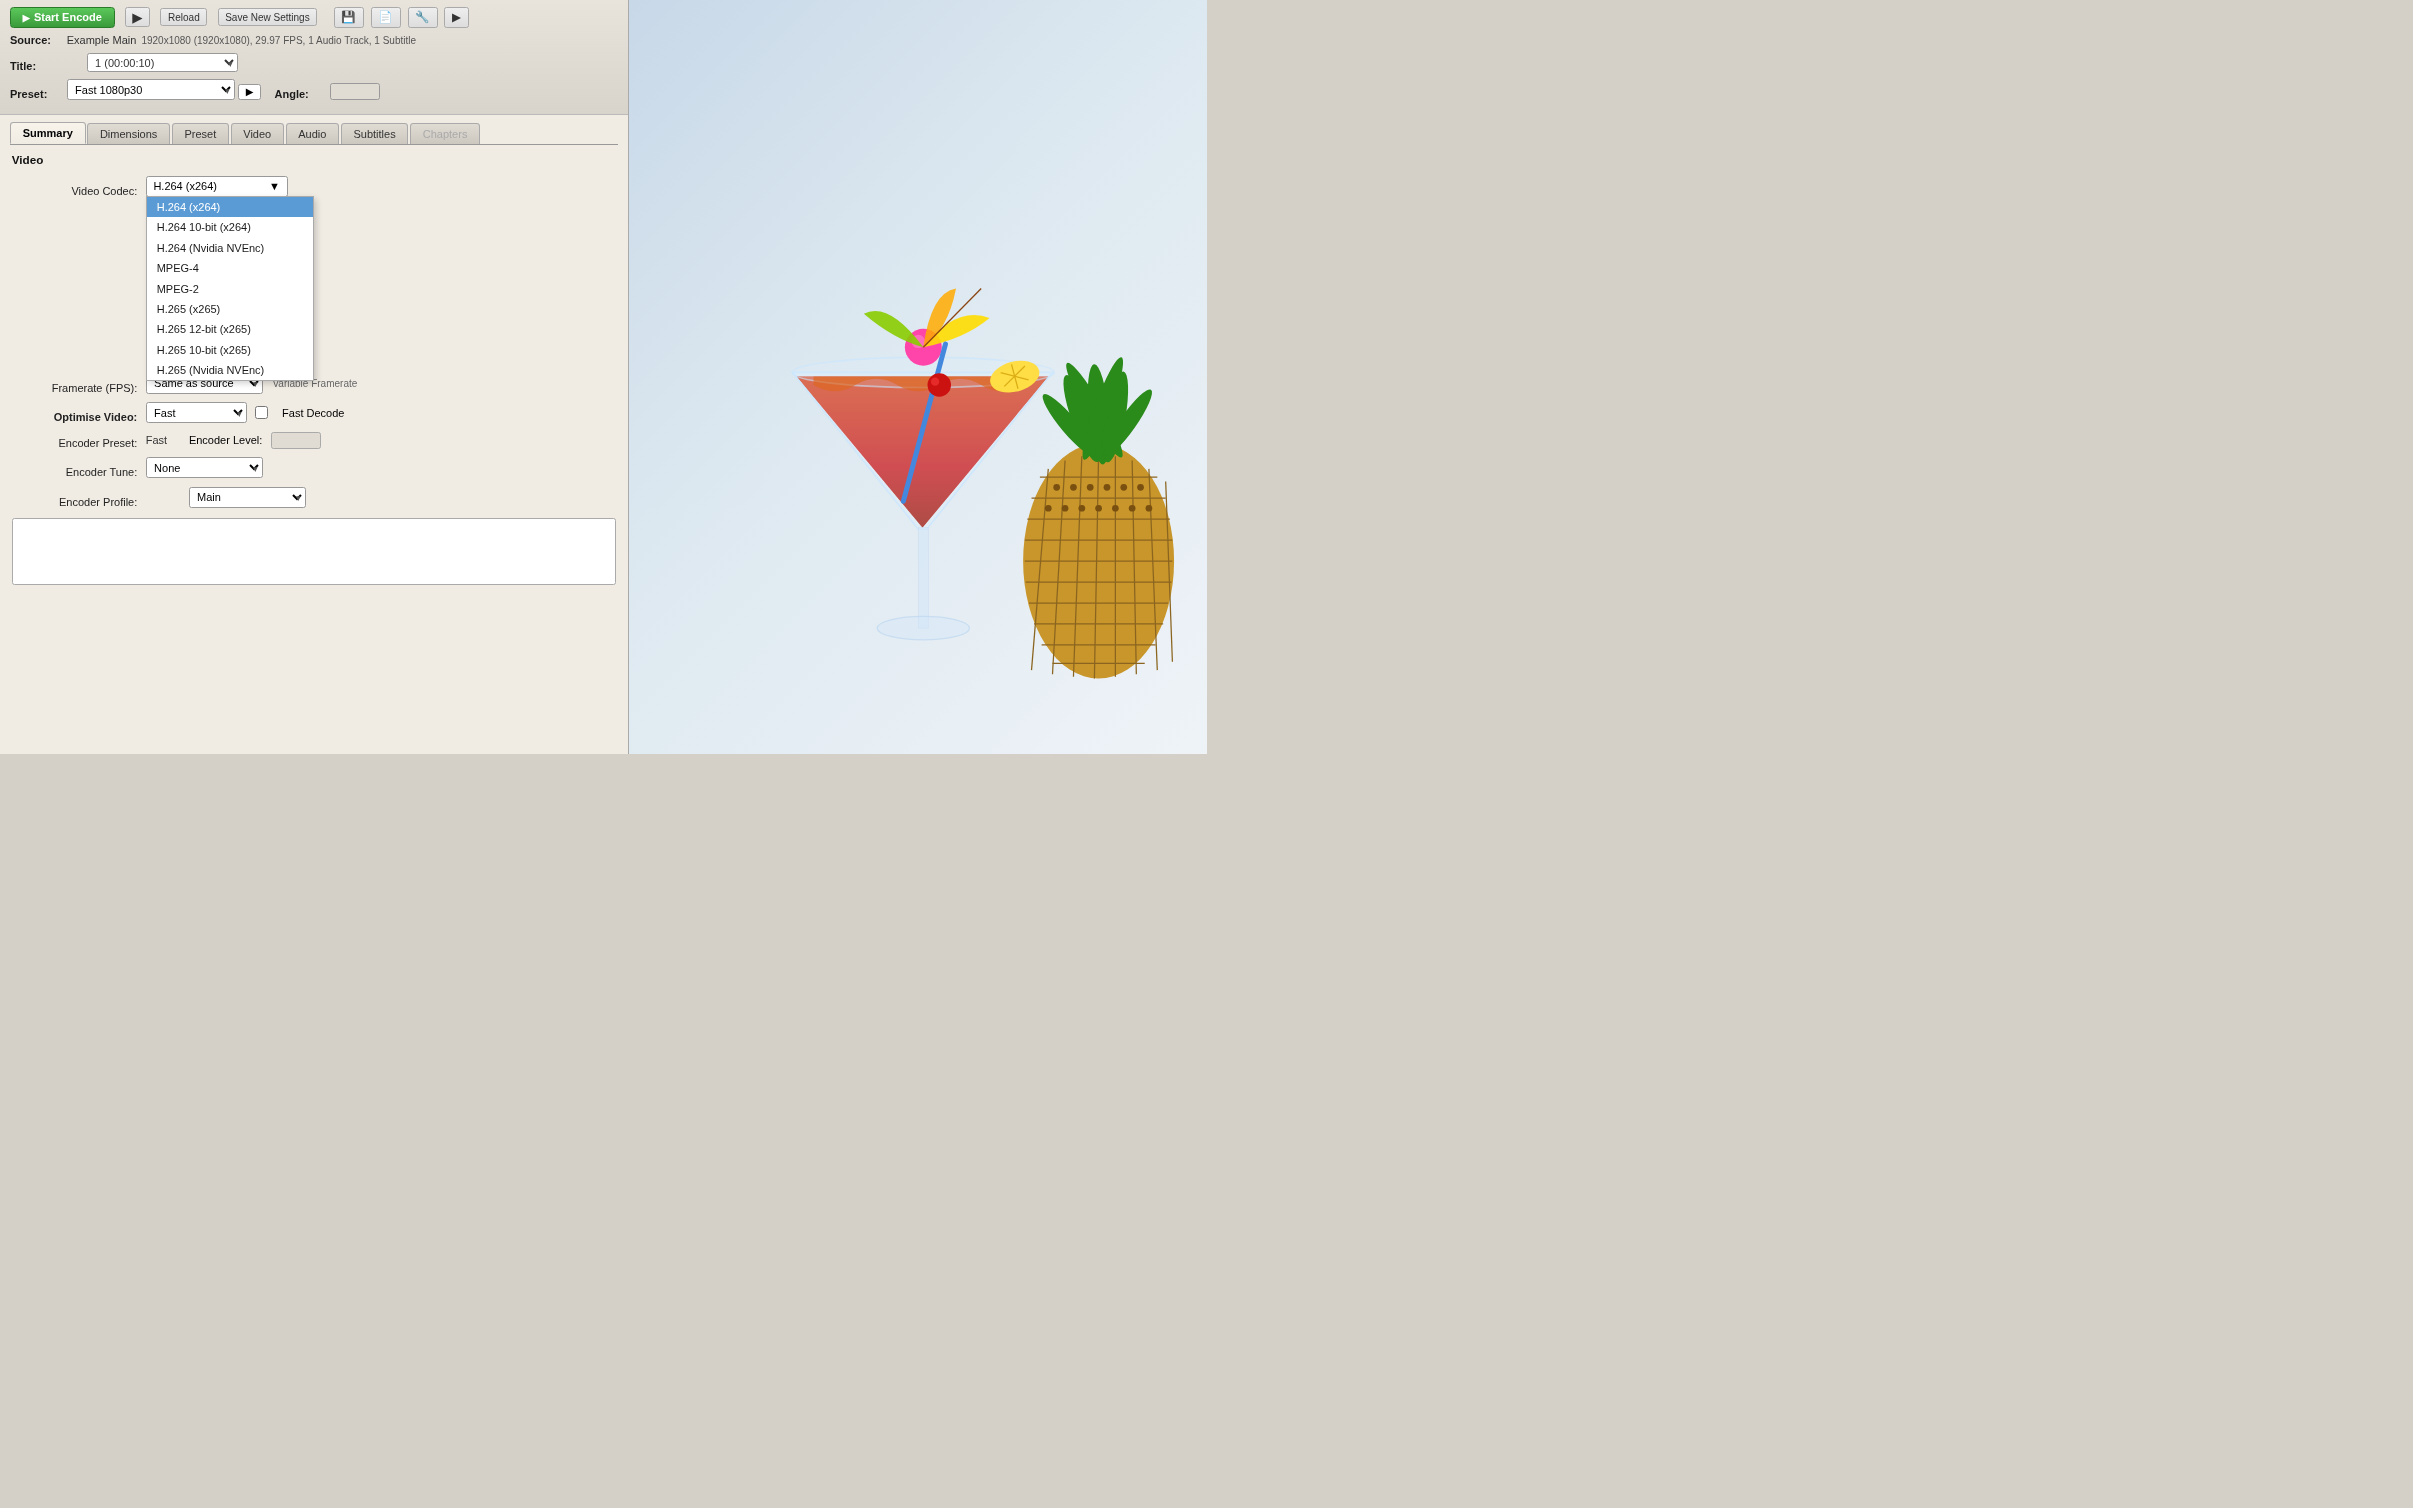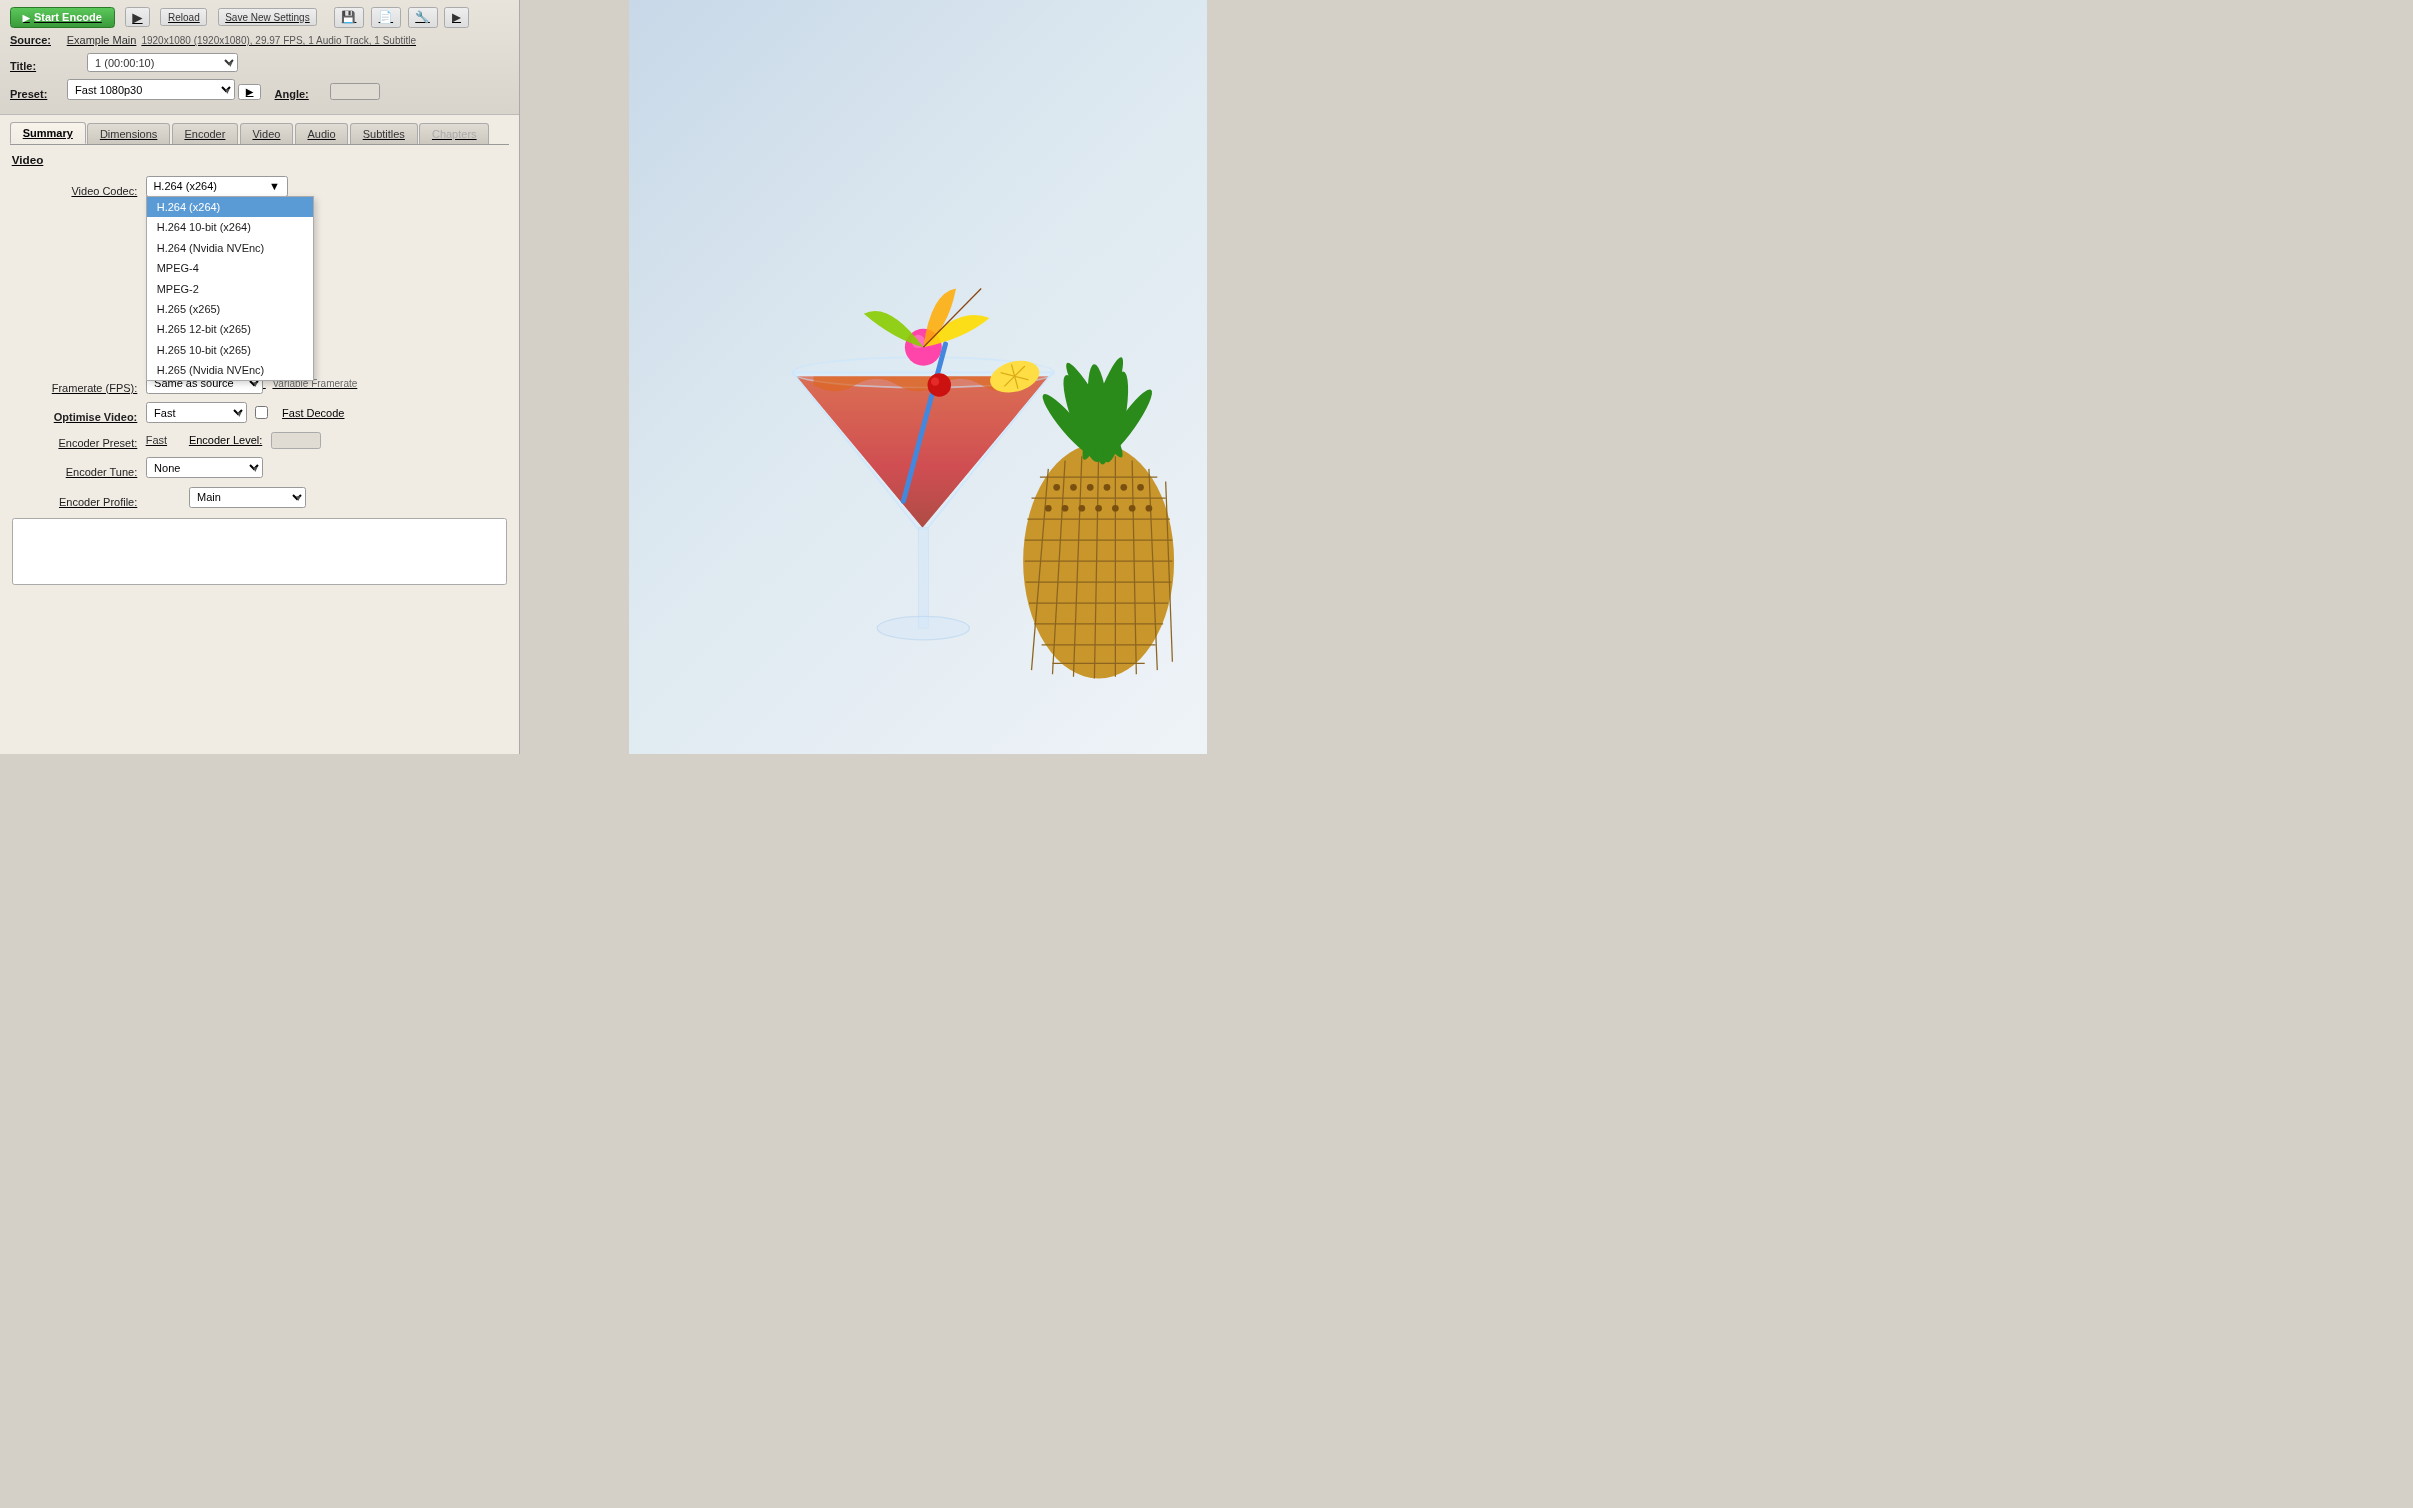--- a/index.html
+++ b/index.html
@@ -9,25 +9,24 @@
       background: #d4d0c8;
       width: 1207px;
       height: 754px;
       overflow: hidden;
       position: relative;
     }
 
     .app-window {
       position: absolute;
       top: 0; left: 0;
-      width: 520px;
+      width: 629px;
       height: 754px;
       background: #f0ece4;
       border-right: 0.8px solid #aaa;
-      text-decoration: underline;
     }
 
     .top-bar {
       background: linear-gradient(to bottom, #e8e4dc, #d8d4cc);
       padding: 6.7px 10px;
       border-bottom: 0.8px solid #bbb;
     }
 
     .field-row {
       display: flex;
@@ -324,21 +323,21 @@
 
       <span class="field-label" style="margin-left:13.4px;">Angle:</span>
       <input class="angle-input" type="text" value="" style="margin-left: 5px;">
     </div>
   </div>
 
   <div class="tabs-container">
     <div class="tabs-row">
       <div class="tab active">Summary</div>
       <div class="tab">Dimensions</div>
-      <div class="tab">Encoder</div>
+      <div class="tab">Preset</div>
       <div class="tab">Video</div>
       <div class="tab">Audio</div>
       <div class="tab">Subtitles</div>
       <div class="tab disabled">Chapters</div>
     </div>
   </div>
 
   <div class="content-area">
     <div class="section-title">Video</div>
 

